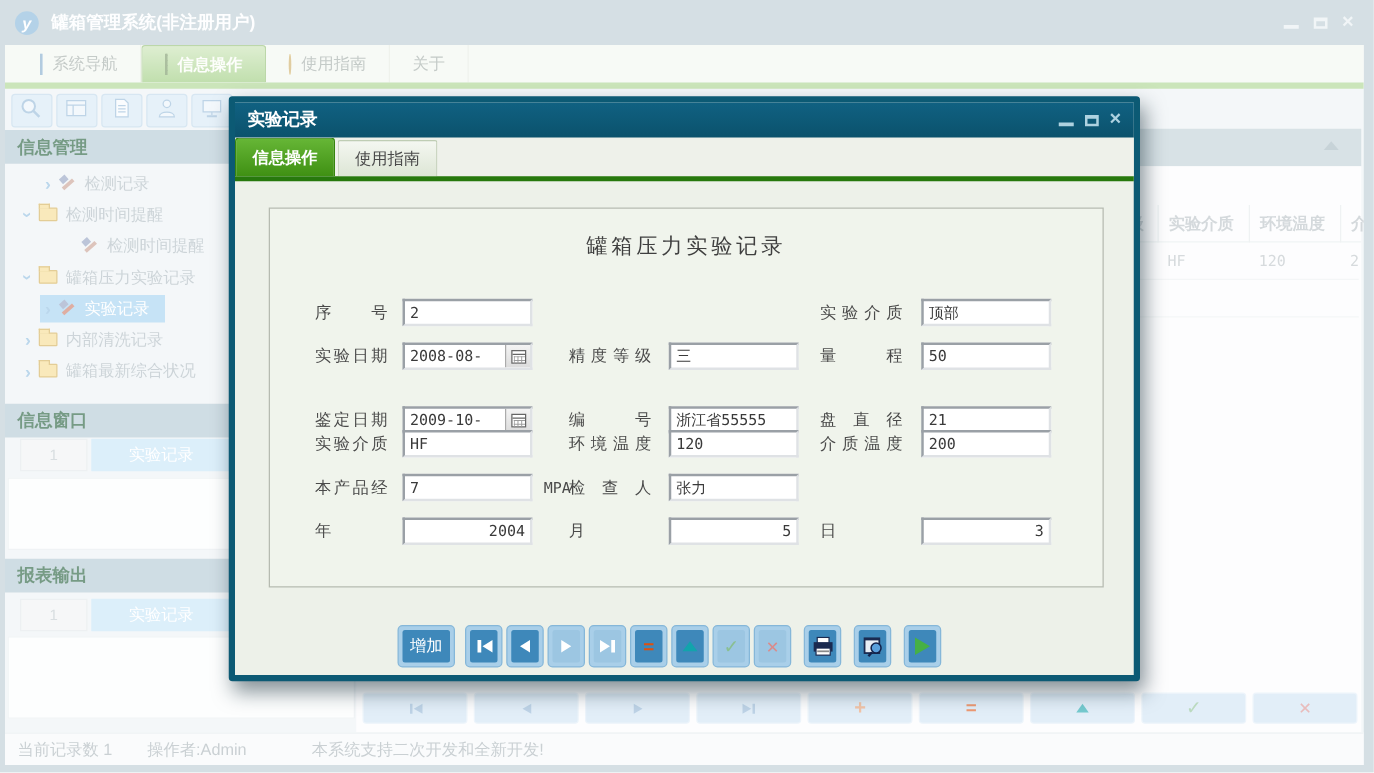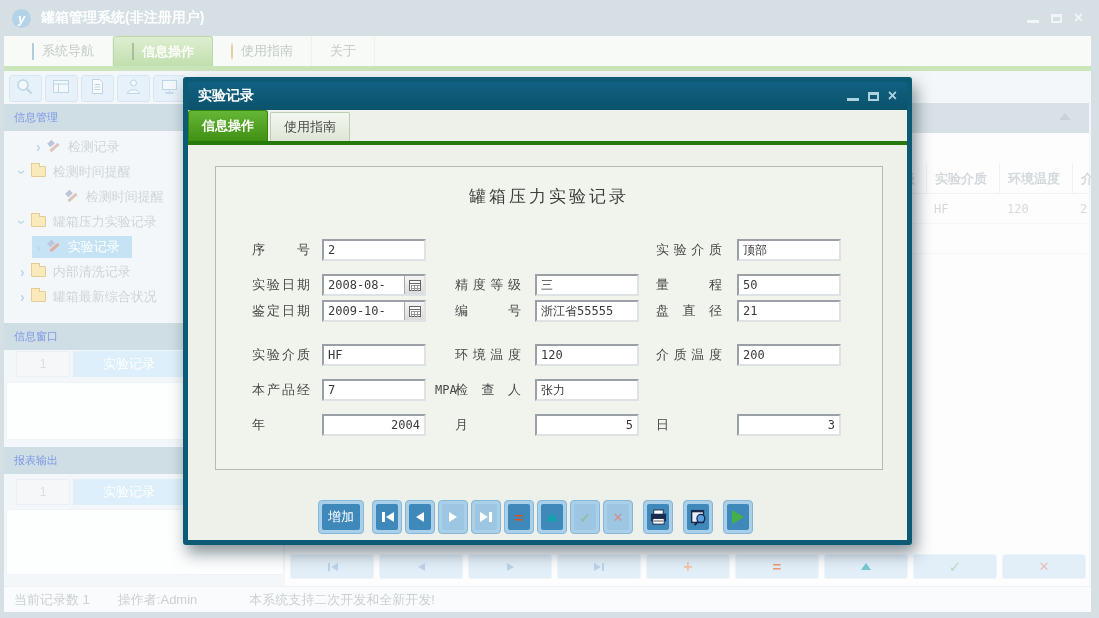--- a/index.html
+++ b/index.html
@@ -25,21 +25,21 @@
   .mtab.active { background:linear-gradient(#c6e2b0,#94c873); color:#fbfdf8; font-weight:bold; border:1px solid #8cba6c; border-bottom:none; border-radius:3px 3px 0 0; }
   .ic-panel { width:14px; height:12px; background:#cfe4f2; border:1px solid #7aa6c8; }
   .ic-grid  { width:13px; height:13px; border:1px solid #5a7a48; background-image:linear-gradient(#5a7a48 1px,transparent 1px),linear-gradient(90deg,#5a7a48 1px,transparent 1px); background-size:4px 4px; opacity:.75; }
   .ic-guide { width:13px; height:13px; border-radius:50%; background:#f2e2b2; border:1px solid #caa95e; }
 
   
   .toolbar { position:absolute; left:5px; top:39px; display:flex; }
   .tbtn { width:33px; height:27px; background:#d4e7f4; border:1px solid #bad5e8; border-radius:3px; display:flex; align-items:center; justify-content:center; margin-right:3px; }
 
   
-  .sheader { position:absolute; left:0; width:281px; height:27px; background:#adc4d0; color:#1d4ed8; font-weight:normal; font-size:11px; line-height:27px; padding-left:10px; }
+  .sheader { position:absolute; left:0; width:281px; height:27px; background:#adc4d0; color:#14532d; font-weight:bold; font-size:14px; line-height:27px; padding-left:10px; }
   .tree { position:absolute; left:0; top:98px; width:281px; }
   .titem { height:25px; display:flex; align-items:center; font-size:13px; color:#a9b6bd; }
   .titem .trow { display:flex; align-items:center; padding:2px 12px 2px 4px; }
   .titem.ind0 { padding-left:12px; } .titem.ind1 { padding-left:28px; } .titem.ind2 { padding-left:46px; }
   .trow.sel { background:#9ecfef; color:#fff; }
   .chev { color:#8abbdf; font-size:14px; font-weight:bold; margin-right:6px; line-height:1; }
   .chev.down { display:inline-block; transform:rotate(90deg); }
   .chev.none { visibility:hidden; }
   .folder { width:15px; height:11px; background:#f4d98a; border:1px solid #cfa94a; border-radius:1px; margin-right:7px; position:relative; }
   .folder::before { content:''; position:absolute; left:-1px; top:-4px; width:7px; height:3px; background:#f4d98a; border:1px solid #cfa94a; border-bottom:none; }
@@ -392,21 +392,21 @@
                 <span class="fval">三</span>
               </div>
             </div>
             <div class="fcell c2">
               <span class="flabel">量程</span>
               <div class="finput">
                 <span class="fval">50</span>
               </div>
             </div>
           </div>
-          <div class="frow" style="top: 131px;">
+          <div class="frow" style="top: 156px;">
             <div class="fcell c0">
               <span class="flabel">鉴定日期</span>
               <div class="finput date">
                 <span class="fval">2009-10-10</span>
                 <span class="calbtn">
                   <span class="calg"></span>
                 </span>
               </div>
             </div>
             <div class="fcell c1">

